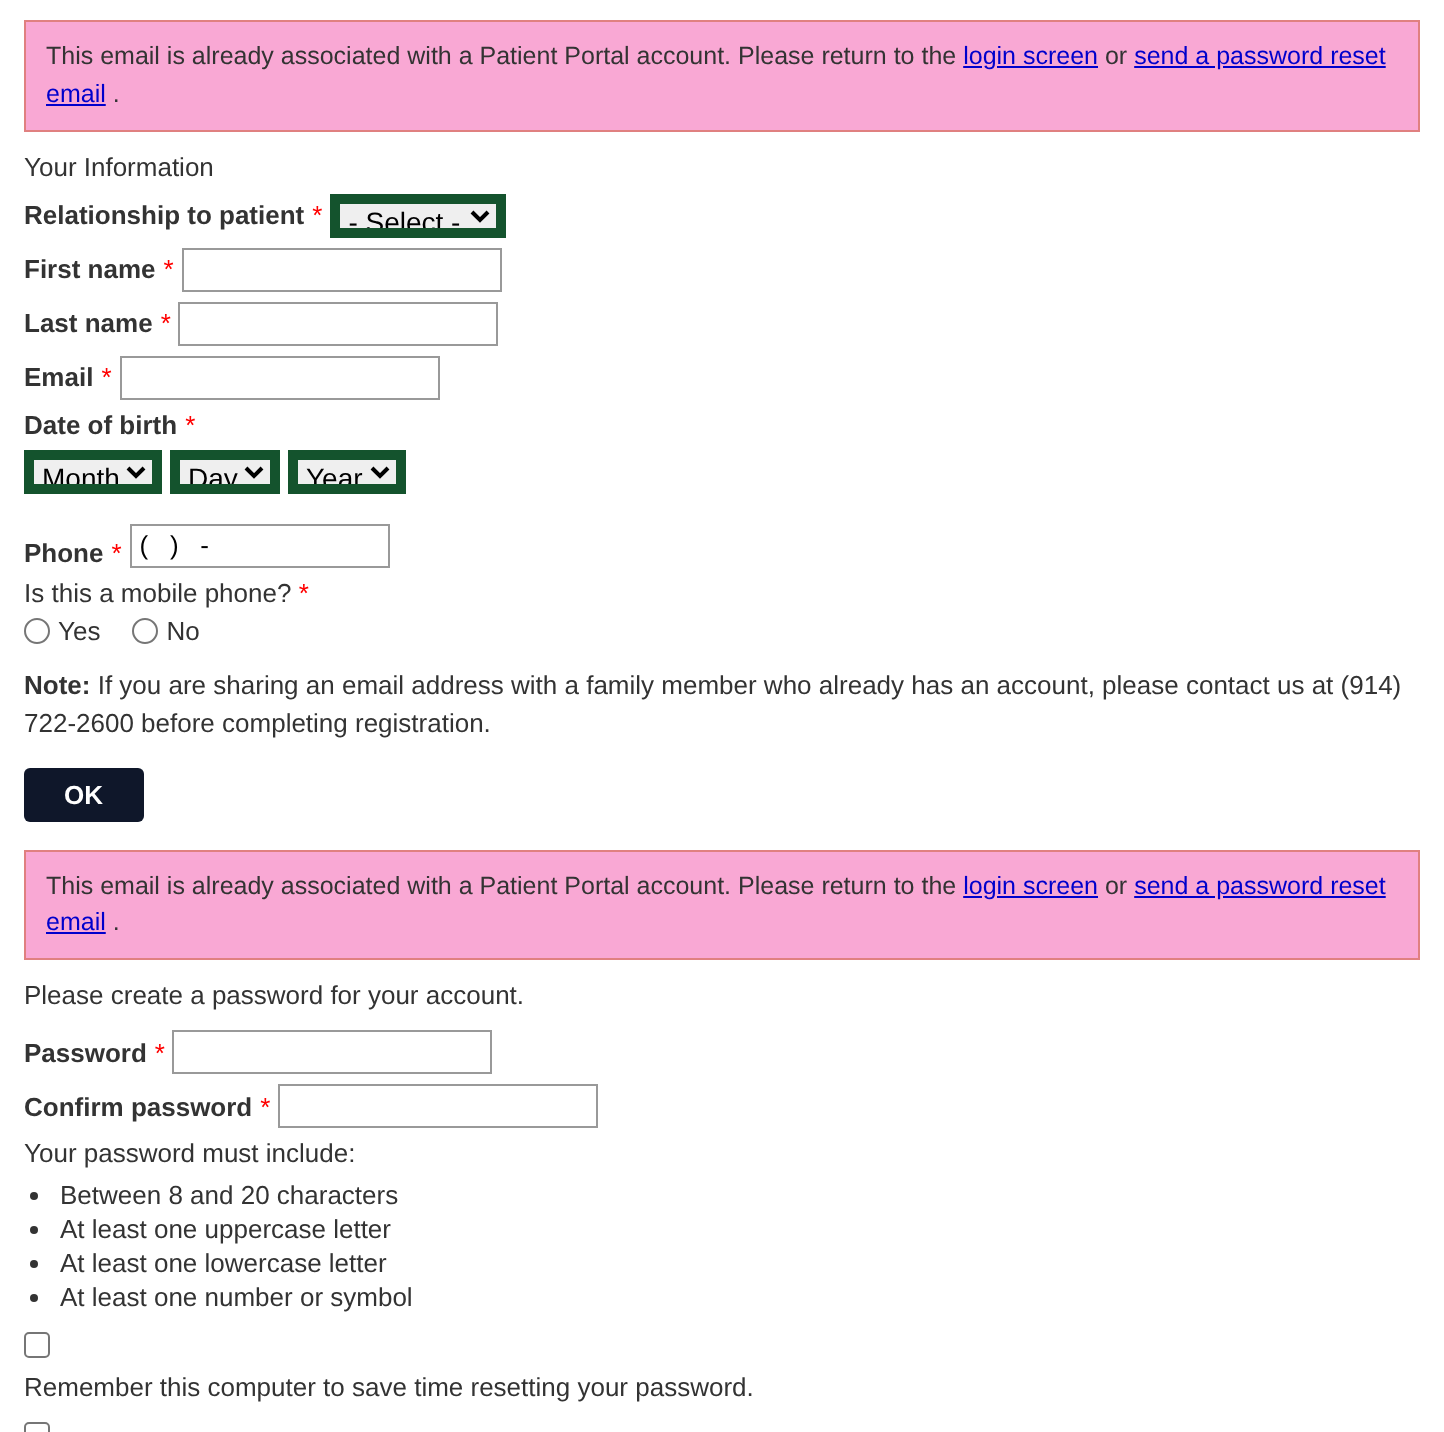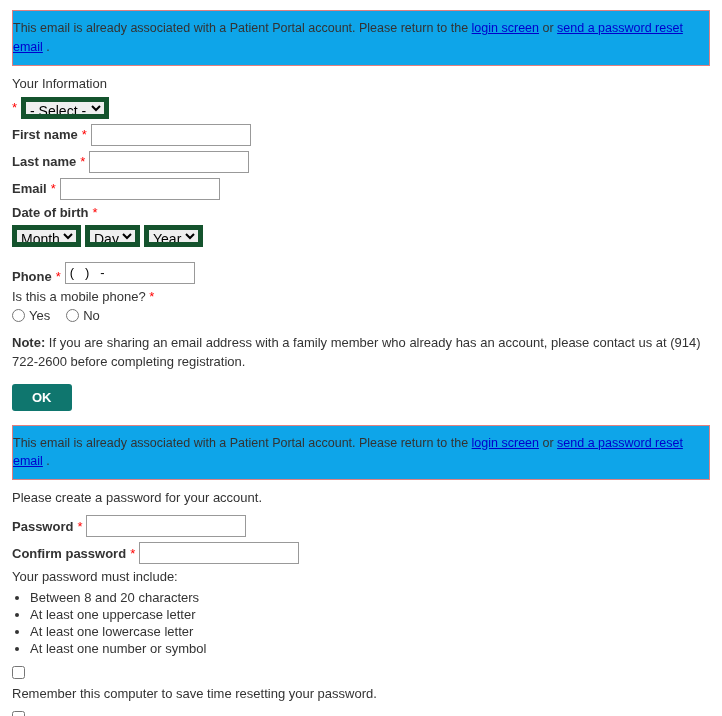--- a/index.html
+++ b/index.html
@@ -7,23 +7,23 @@
       font-family: Arial, sans-serif;
       font-size: 13px;
       background: #fff;
       color: #333;
       width: 722px;
     }
     .page-wrapper {
       padding: 10px 12px;
     }
     .alert-box {
-      background: #0ea5e9;
+      background: #f9a8d4;
       border: 1px solid #e08080;
-      padding: 8px 0;
+      padding: 8px 10px;
       margin-bottom: 10px;
       font-size: 12.5px;
       color: #333;
       line-height: 1.5;
     }
     .alert-box a {
       color: #0000cc;
       text-decoration: underline;
     }
     .section-title {
@@ -94,21 +94,21 @@
     }
     .note-text strong {
       font-weight: bold;
     }
     .button-row {
       display: flex;
       gap: 10px;
       margin-bottom: 14px;
     }
     .btn-ok {
-      background: #0f766e;
+      background: #0f172a;
       color: #fff;
       border: none;
       padding: 6px 20px;
       font-size: 13px;
       font-weight: bold;
       cursor: pointer;
       border-radius: 3px;
     }
     .btn-cancel {
       background: #e0e0e0;
@@ -176,20 +176,21 @@
     <a href="#">login screen</a>
     <span>or</span>
     <a href="#">send a password reset email</a>
     <span>.</span>
   </div>
 
   <div>
     <div class="section-title">Your Information</div>
 
     <div class="form-row">
+      <span class="form-label">Relationship to patient</span>
       <span class="required-star">*</span>
       <select>
         <option>- Select -</option>
         <option>Self</option>
         <option>Spouse</option>
         <option>Parent</option>
         <option>Child</option>
         <option>Guardian</option>
         <option>Other</option>
       </select>

